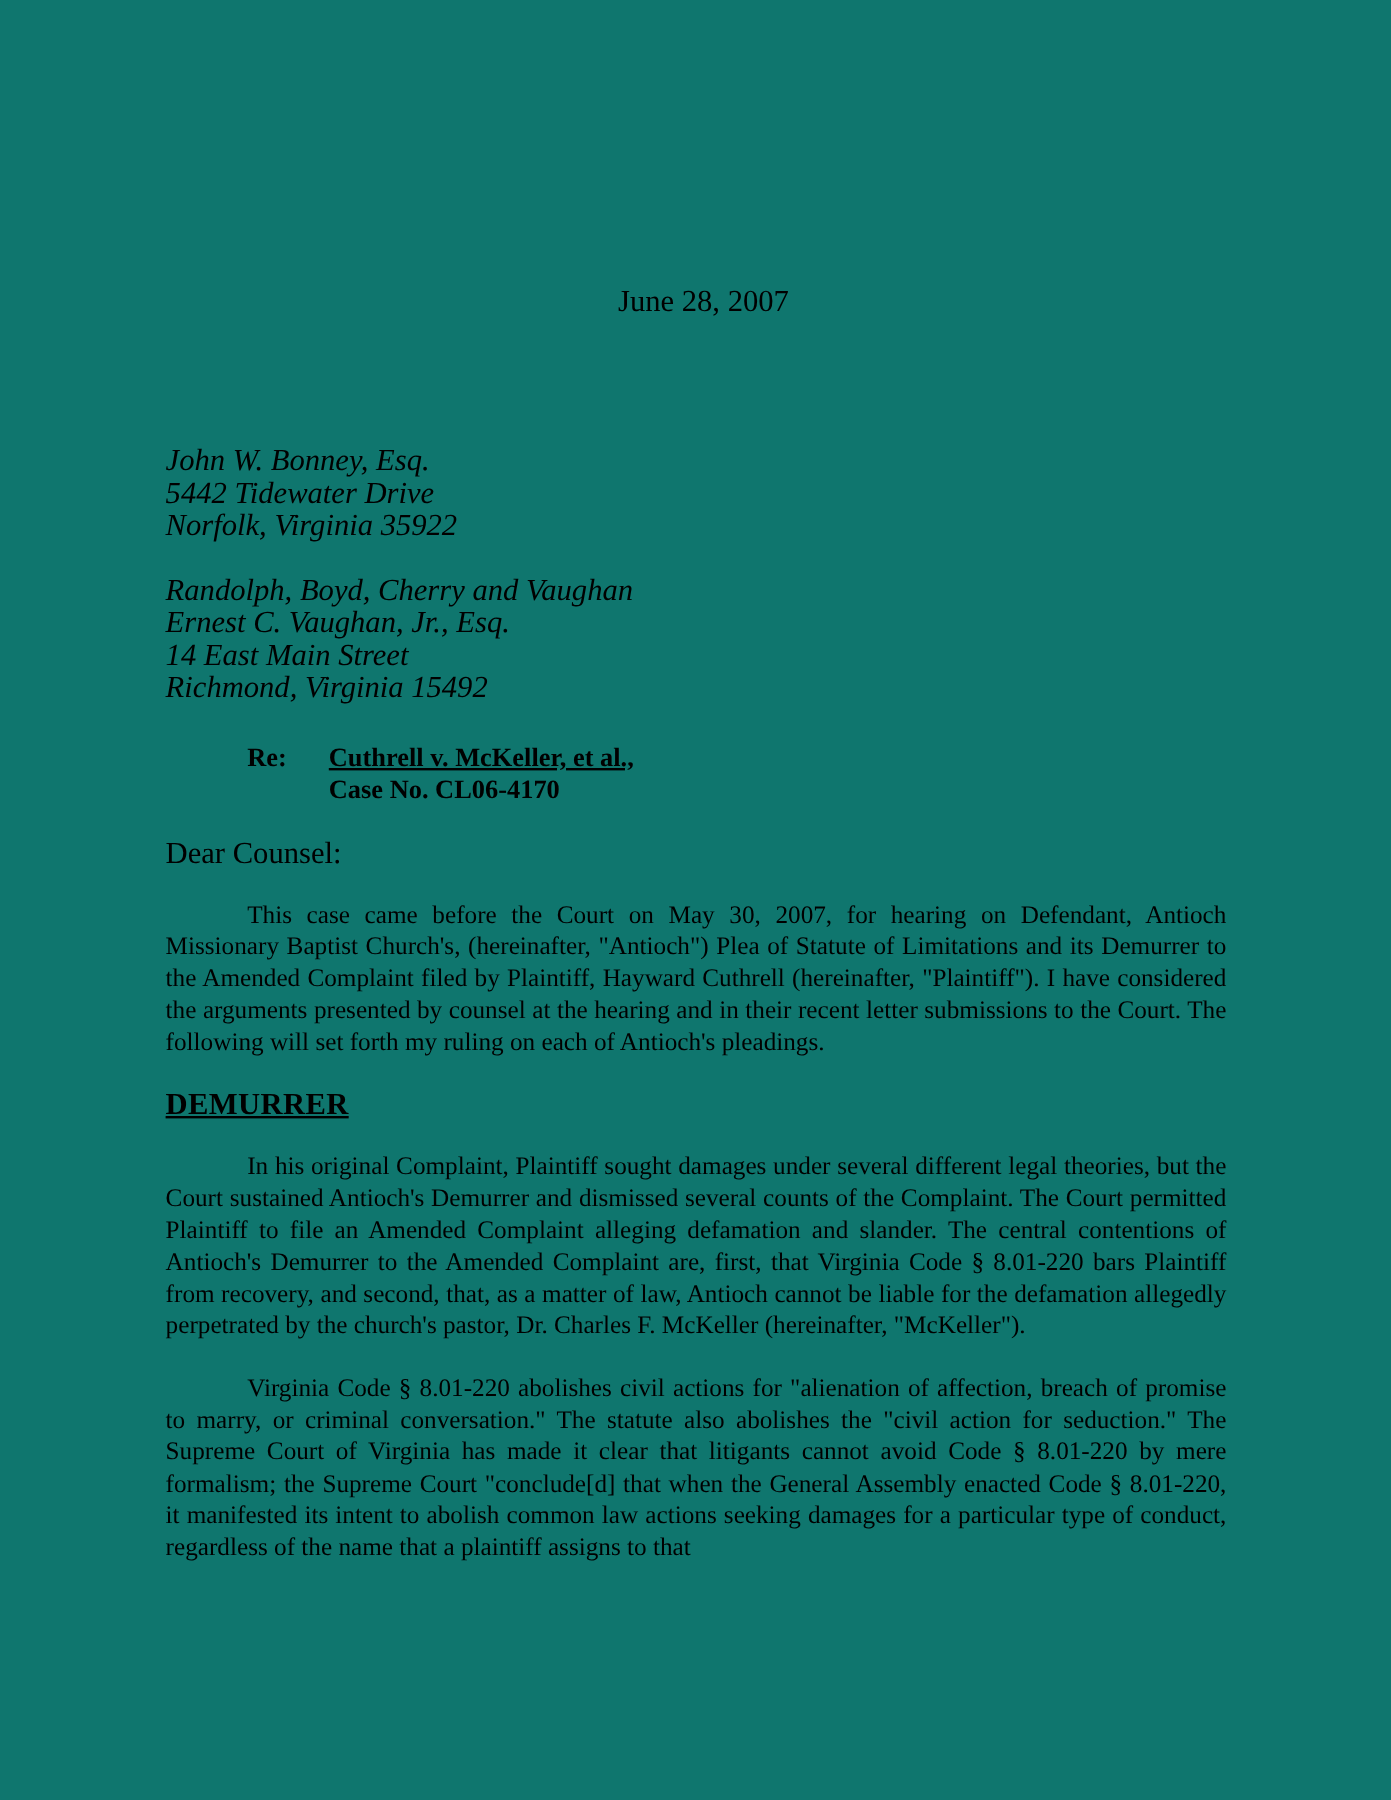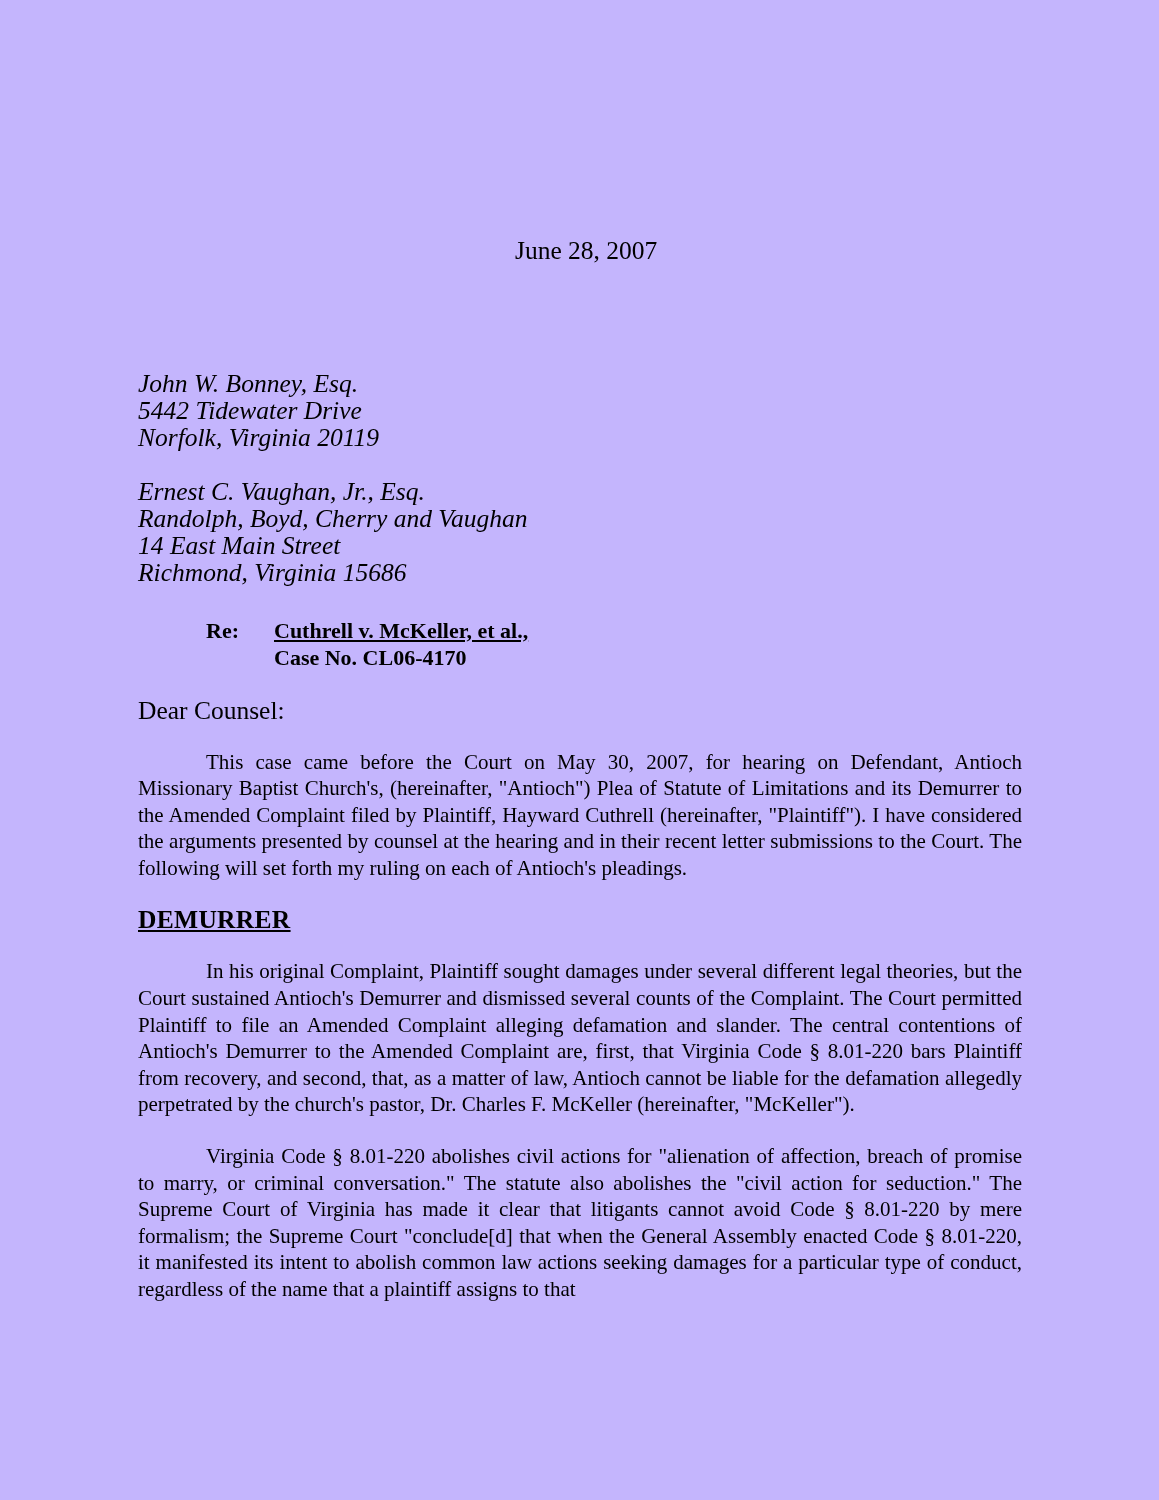--- a/index.html
+++ b/index.html
@@ -9,21 +9,21 @@
     background: #ffffff;
   }
   body {
     font-family: "Liberation Serif", "DejaVu Serif", serif;
     color: #000000;
   }
   .page {
     position: relative;
     width: 1159px;
     height: 1500px;
-    background: #c4b5fd;
+    background: #0f766e;
     margin: 0 auto;
     overflow: hidden;
     box-sizing: border-box;
   }
   .content {
     position: absolute;
     left: 138px;
     top: 0;
     width: 884px;
   }
@@ -101,28 +101,28 @@
 <body>
 
 <div class="page">
   <div class="content">
 
     <div class="date-line">June 28, 2007</div>
 
     <div class="address-block first">
       <div class="address-line">John W. Bonney, Esq.</div>
       <div class="address-line">5442 Tidewater Drive</div>
-      <div class="address-line">Norfolk, Virginia 20119</div>
+      <div class="address-line">Norfolk, Virginia 35922</div>
     </div>
 
     <div class="address-block second">
+      <div class="address-line">Randolph, Boyd, Cherry and Vaughan</div>
       <div class="address-line">Ernest C. Vaughan, Jr., Esq.</div>
-      <div class="address-line">Randolph, Boyd, Cherry and Vaughan</div>
       <div class="address-line">14 East Main Street</div>
-      <div class="address-line">Richmond, Virginia 15686</div>
+      <div class="address-line">Richmond, Virginia 15492</div>
     </div>
 
     <div class="re-block">
       <div class="re-row">
         <span class="re-label">Re:</span>
         <span class="re-caption">Cuthrell v. McKeller, et al.,</span>
       </div>
       <div class="re-row">
         <span class="re-label"></span>
         <span class="re-case">Case No. CL06-4170</span>

